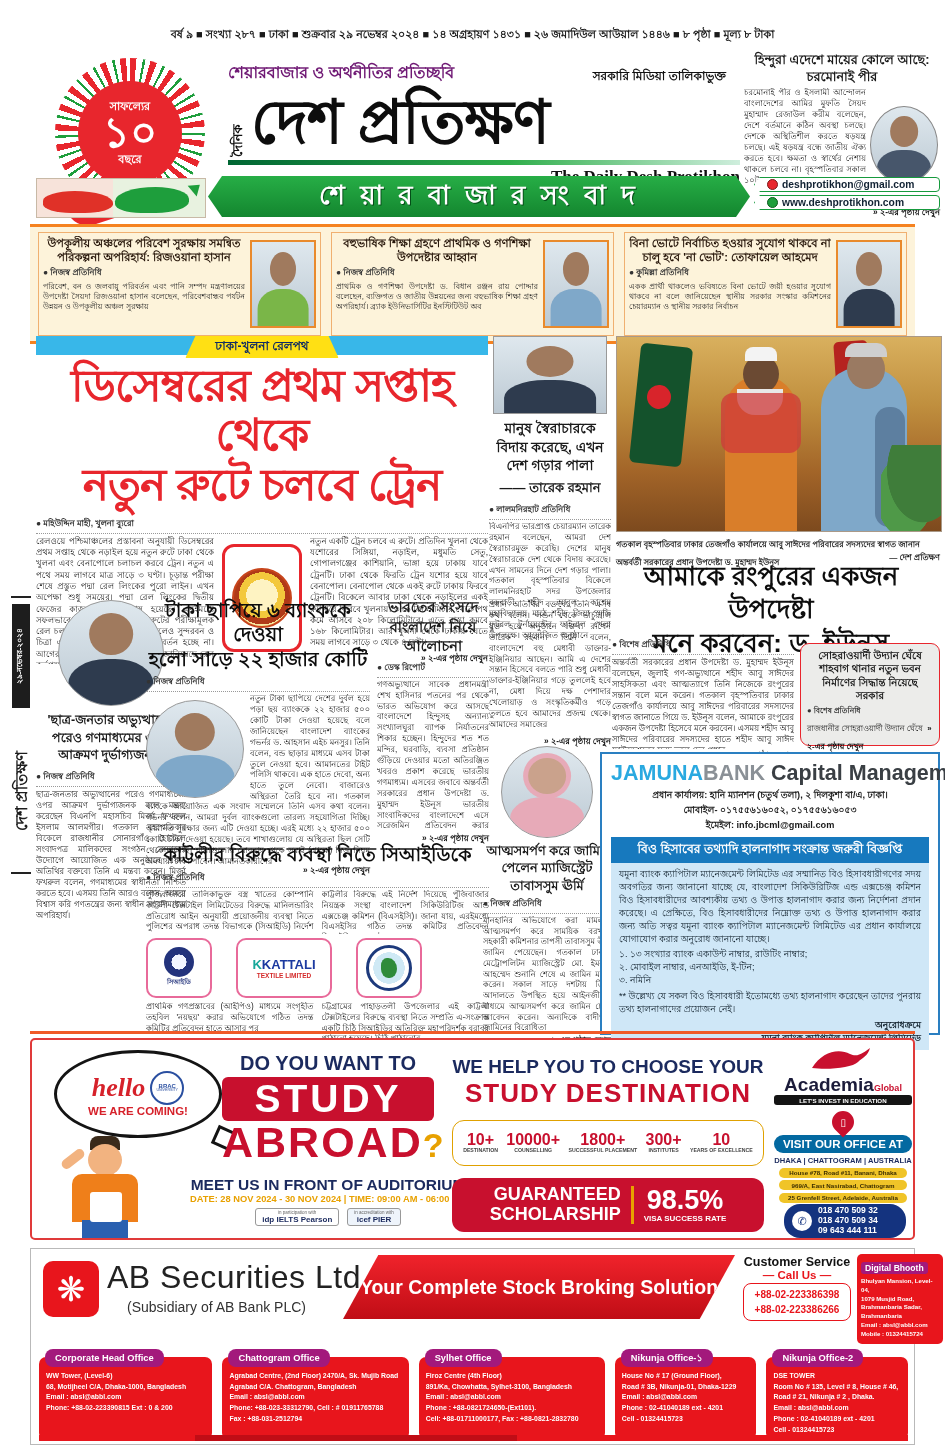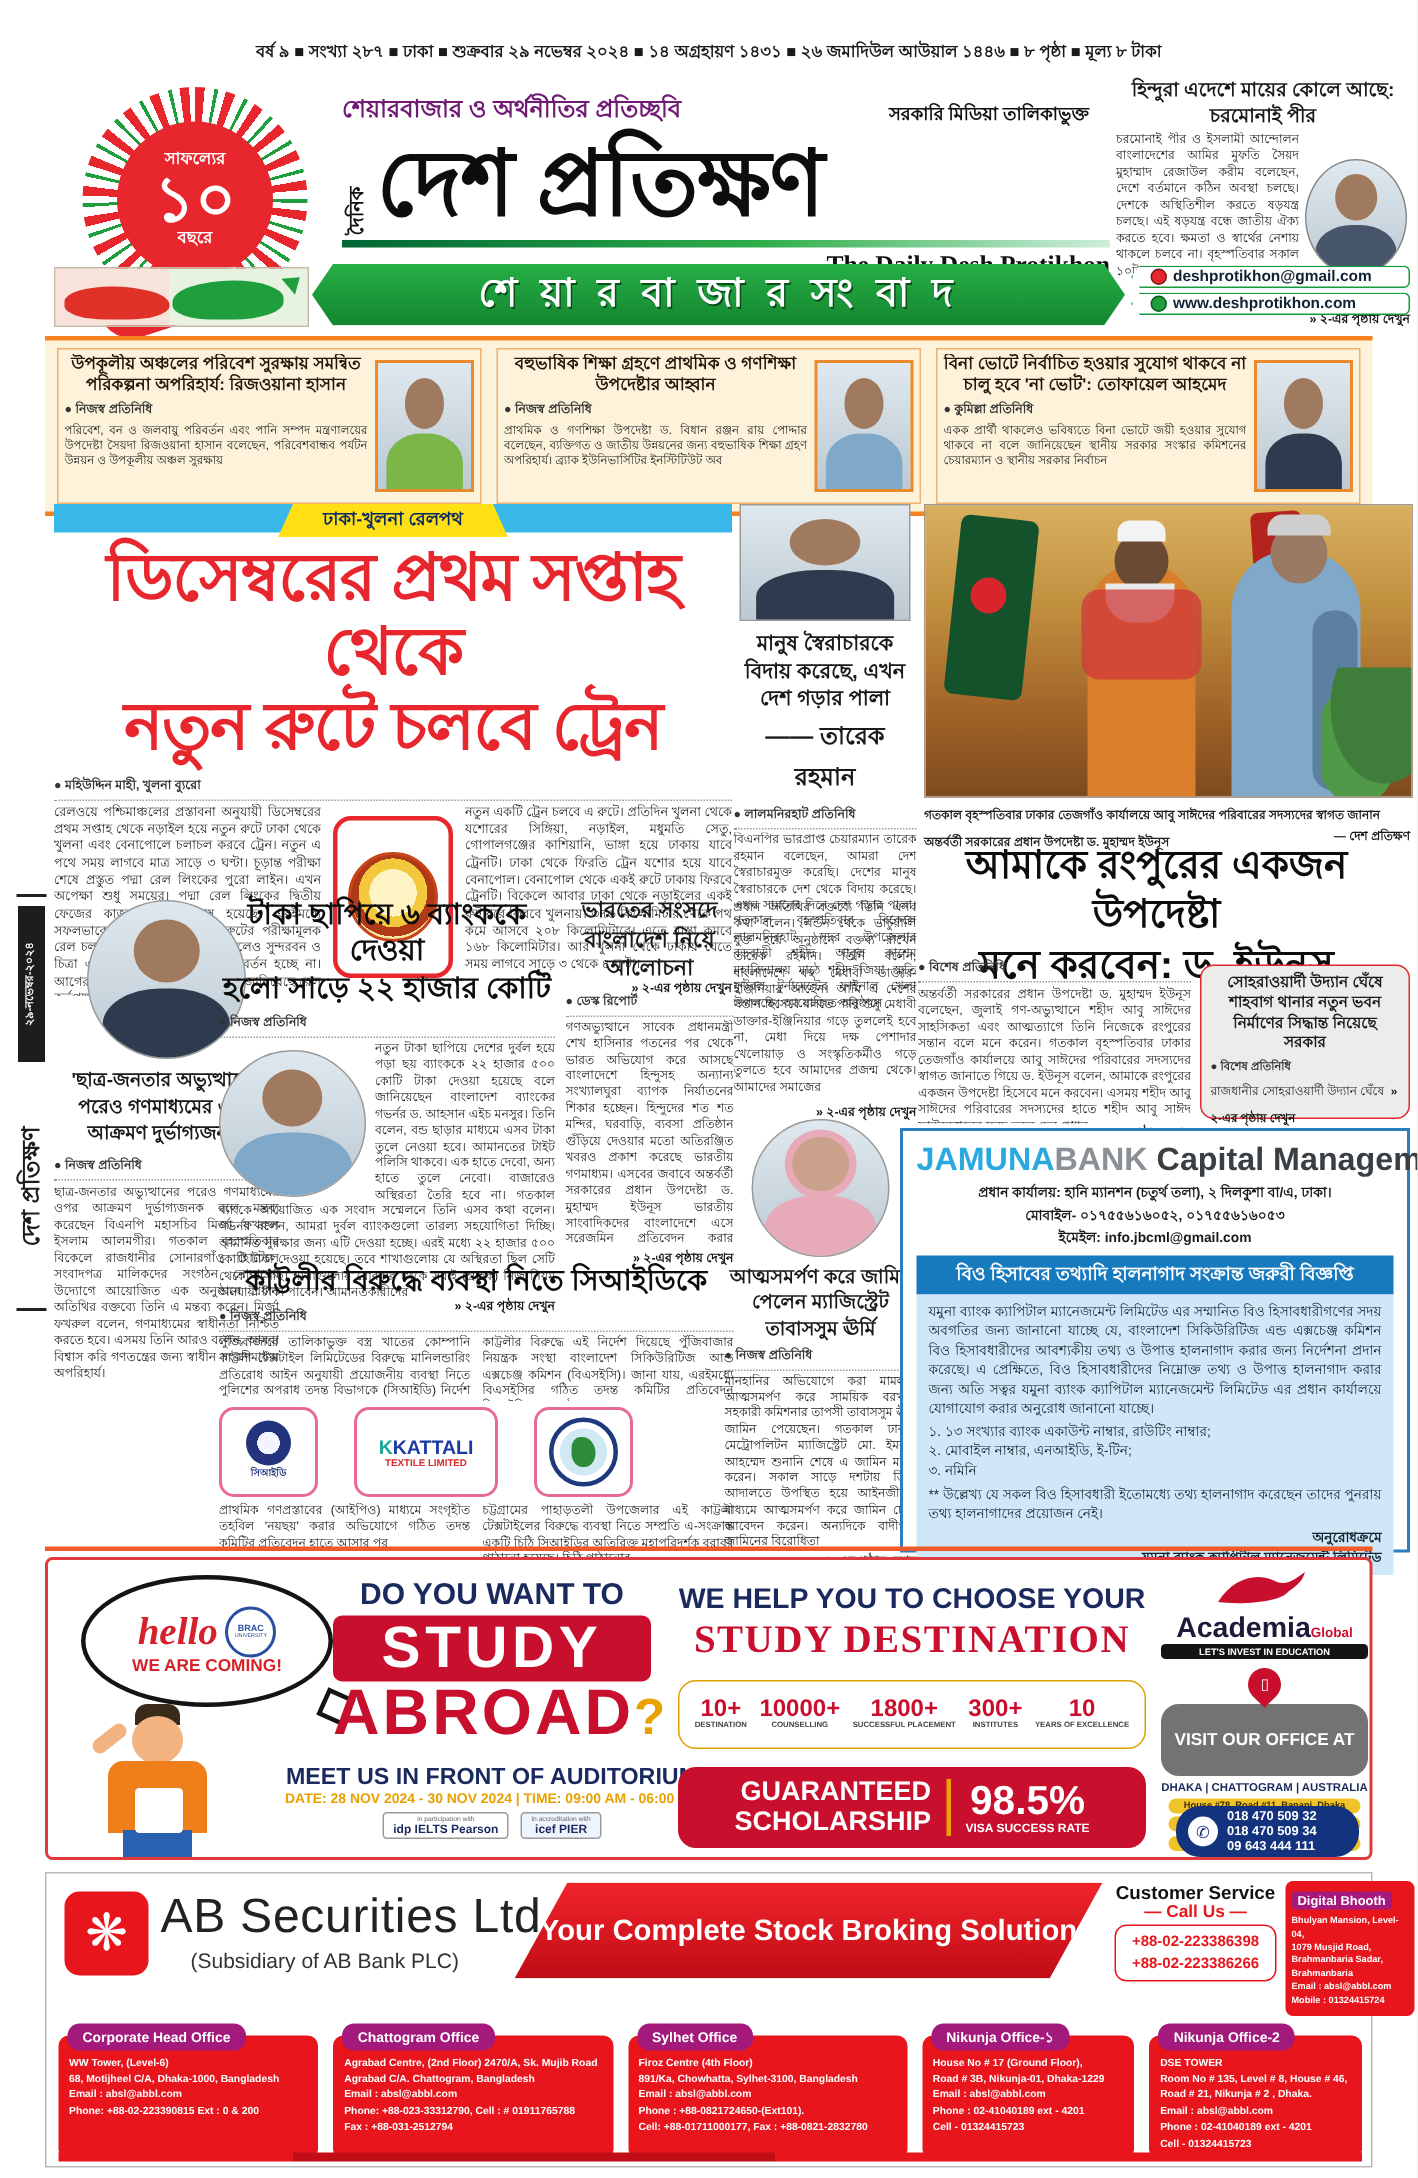--- a/index.html
+++ b/index.html
@@ -169,21 +169,21 @@
       <div style="flex:1;">
         <div class="body" style="height:116px;font-size:8.5px;">নতুন একটি ট্রেন চলবে এ রুটে। প্রতিদিন খুলনা থেকে যশোরের সিঙ্গিয়া, নড়াইল, মধুমতি সেতু, গোপালগঞ্জের কাশিয়ানি, ভাঙ্গা হয়ে ঢাকায় যাবে ট্রেনটি। ঢাকা থেকে ফিরতি ট্রেন যশোর হয়ে যাবে বেনাপোল। বেনাপোল থেকে একই রুটে ঢাকায় ফিরবে ট্রেনটি। বিকেলে আবার ঢাকা থেকে নড়াইলের একই রুট ধরে ফিরবে খুলনায়। ৩৭৬ কিলোমিটার থেকে পথ কমে আসবে ২০৮ কিলোমিটারে। এতে রাস্তা কমবে ১৬৮ কিলোমিটার। আর খুলনা থেকে ঢাকায় যেতে সময় লাগবে সাড়ে ৩ থেকে ৪ ঘণ্টা।</div>
         <div class="more">» ২-এর পৃষ্ঠায় দেখুন</div>
       </div>
     </div>
   </div>
 
   <div class="abs" style="left:489px;top:336px;width:122px;">
     <div class="person p-dark" style="width:112px;height:76px;margin:0 auto;border:1px solid #999;"></div>
     <div class="b c" style="font-size:13.8px;line-height:1.35;margin-top:6px;">মানুষ স্বৈরাচারকে বিদায় করেছে, এখন দেশ গড়ার পালা</div>
-    <div class="b c" style="font-size:16px;margin-top:2px;">—— তারেক রহমান</div>
+    <div class="b c" style="font-size:13px;margin-top:2px;">—— তারেক রহমান</div>
     <div class="byline" style="margin-top:4px;">● লালমনিরহাট প্রতিনিধি</div>
     <div class="dotrule"></div>
     <div class="body" style="height:152px;font-size:8.2px;">বিএনপির ভারপ্রাপ্ত চেয়ারম্যান তারেক রহমান বলেছেন, আমরা দেশ স্বৈরাচারমুক্ত করেছি। দেশের মানুষ স্বৈরাচারকে দেশ থেকে বিদায় করেছে। এখন সামনের দিনে দেশ গড়ার পালা। গতকাল বৃহস্পতিবার বিকেলে লালমনিরহাট সদর উপজেলার বড়বাড়ী শহীদ আবুল কাশেম মহাবিদ্যালয় মাঠে শহীদ জিয়া স্মৃতি ফুটবল টুর্নামেন্টের ফাইনাল খেলা উপলক্ষে। আয়োজিত অনুষ্ঠানে</div>
   </div>
 
   <div class="abs" style="left:489px;top:600px;width:122px;">
     <div class="body" style="height:135px;font-size:8.2px;">প্রধান অতিথির বক্তব্যে তিনি এসব কথা বলেন। লন্ডন থেকে ভার্চুয়ালি যুক্ত হয়ে অনুষ্ঠানে বক্তব্য রাখেন তারেক রহমান। তিনি বলেন, বাংলাদেশে বহু মেধাবী ডাক্তার-ইঞ্জিনিয়ার আছেন। আমি এ দেশের সন্তান হিসেবে বলতে পারি শুধু মেধাবী ডাক্তার-ইঞ্জিনিয়ার গড়ে তুললেই হবে না, মেধা দিয়ে দক্ষ পেশাদার খেলোয়াড় ও সংস্কৃতিকর্মীও গড়ে তুলতে হবে আমাদের প্রজন্ম থেকে। আমাদের সমাজের</div>
     <div class="more">» ২-এর পৃষ্ঠায় দেখুন</div>
   </div>
 
@@ -354,21 +354,21 @@
           <div style="font-size:8px;font-weight:bold;color:#1b2a5e;">idp  IELTS  Pearson</div>
         </div>
         <div style="border:1px solid #999;border-radius:3px;padding:1px 6px;background:#eef4fb;">
           <div style="font-size:4.5px;color:#666;">in accreditation with</div>
           <div style="font-size:8px;font-weight:bold;color:#1b2a5e;">icef  PIER</div>
         </div>
       </div>
     </div>
     <div style="position:absolute;left:420px;top:16px;width:312px;text-align:center;">
       <div class="navy b" style="font-size:19px;">WE HELP YOU TO CHOOSE YOUR</div>
-      <div class="adred b" style="font-size:26px;letter-spacing:1px;font-family:Liberation Serif, serif;">STUDY DESTINATION</div>
+      <div class="adred b" style="font-size:26px;letter-spacing:1px;">STUDY DESTINATION</div>
     </div>
     <div style="position:absolute;left:420px;top:80px;width:312px;height:46px;border:1.6px solid #e0a100;border-radius:12px;display:flex;align-items:center;justify-content:space-around;padding:0 6px;box-sizing:border-box;">
       <div class="c">
           <div class="statnum">10+</div>
           <div class="statlbl">DESTINATION</div>
         </div>
       <div class="c">
           <div class="statnum">10000+</div>
           <div class="statlbl">COUNSELLING</div>
         </div>
@@ -398,21 +398,21 @@
     </div>
     <div style="position:absolute;left:742px;top:6px;width:138px;text-align:center;">
       <svg width="70" height="26" viewBox="0 0 70 26">
           <path d="M4 22 C14 6 30 2 42 8 C50 12 56 6 62 2 C60 10 54 12 50 16 C44 22 20 24 4 22 Z" fill="#c8102e"></path>
         </svg>
       <div style="line-height:.9;"><span class="b" style="font-size:19px;color:#1c1c3a;">Academia</span><span class="b adred" style="font-size:9px;">Global</span></div>
       <div style="background:#141414;color:#fff;font-size:6.2px;font-weight:bold;border-radius:3px;padding:1.5px 2px;margin-top:2px;">LET'S  INVEST IN EDUCATION</div>
       <div style="width:22px;height:22px;background:#c8102e;border-radius:50% 50% 50% 0;transform:rotate(-45deg);margin:6px auto 2px;display:flex;align-items:center;justify-content:center;">
           <span style="transform:rotate(45deg);color:#fff;font-size:10px;">▯</span>
         </div>
-      <div style="background:#737373;color:#fff;font-weight:bold;font-size:11.5px;border-radius:12px;padding:18px 2px;">VISIT OUR OFFICE AT</div>
+      <div style="background:#0369a1;color:#fff;font-weight:bold;font-size:11.5px;border-radius:12px;padding:3px 2px;">VISIT OUR OFFICE AT</div>
       <div class="navy b" style="font-size:7.6px;margin-top:3px;">DHAKA | CHATTOGRAM | AUSTRALIA</div>
       <div class="ypill">House #78, Road #11, Banani, Dhaka</div>
       <div class="ypill">969/A, East Nasirabad, Chattogram</div>
       <div class="ypill">25 Grenfell Street, Adelaide, Australia</div>
     </div>
     <div style="position:absolute;left:752px;top:164px;width:122px;height:34px;background:#14337f;border-radius:16px;display:flex;align-items:center;gap:6px;padding:0 8px;box-sizing:border-box;">
       <span style="width:20px;height:20px;border-radius:50%;background:#fff;color:#14337f;display:flex;align-items:center;justify-content:center;font-size:11px;flex:none;">✆</span>
       <div style="color:#fff;font-weight:bold;font-size:8.6px;line-height:1.15;">
         <div>018 470 509 32</div>
         <div>018 470 509 34</div>

